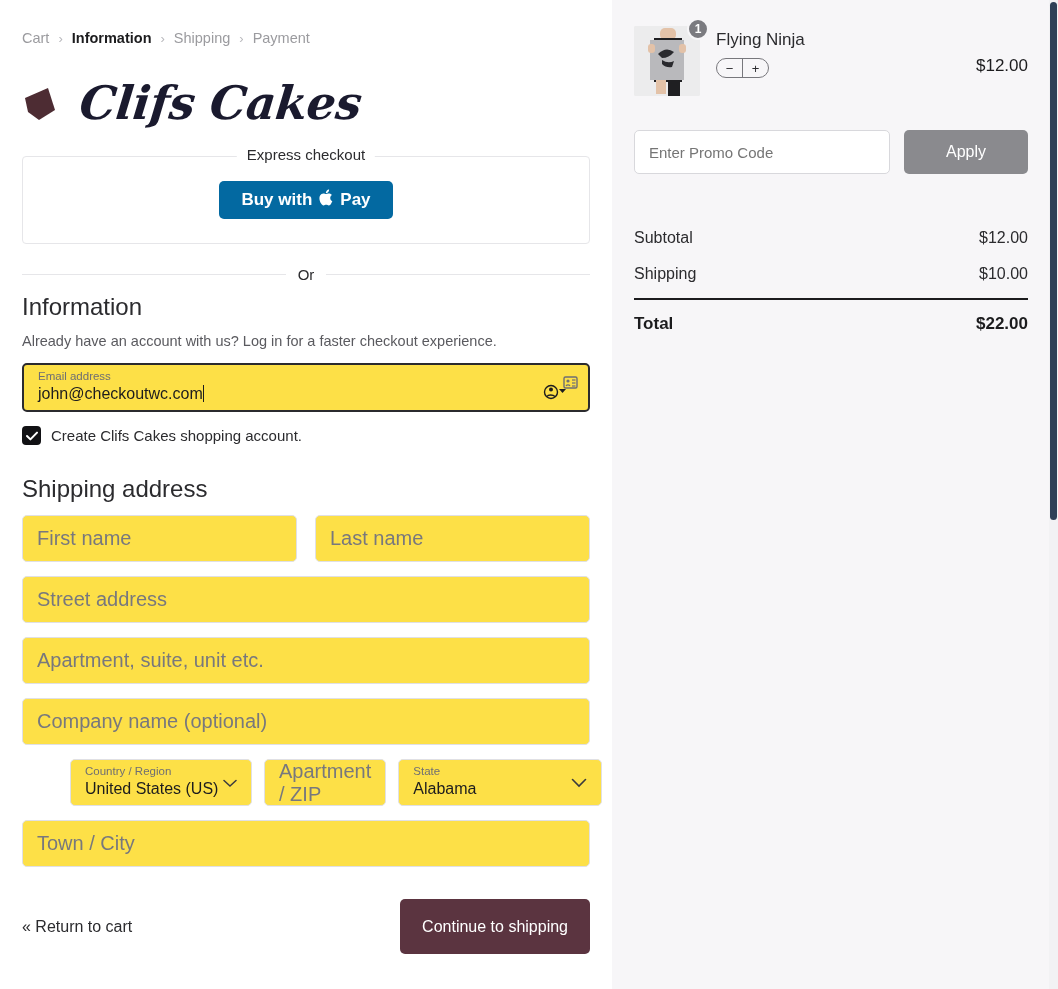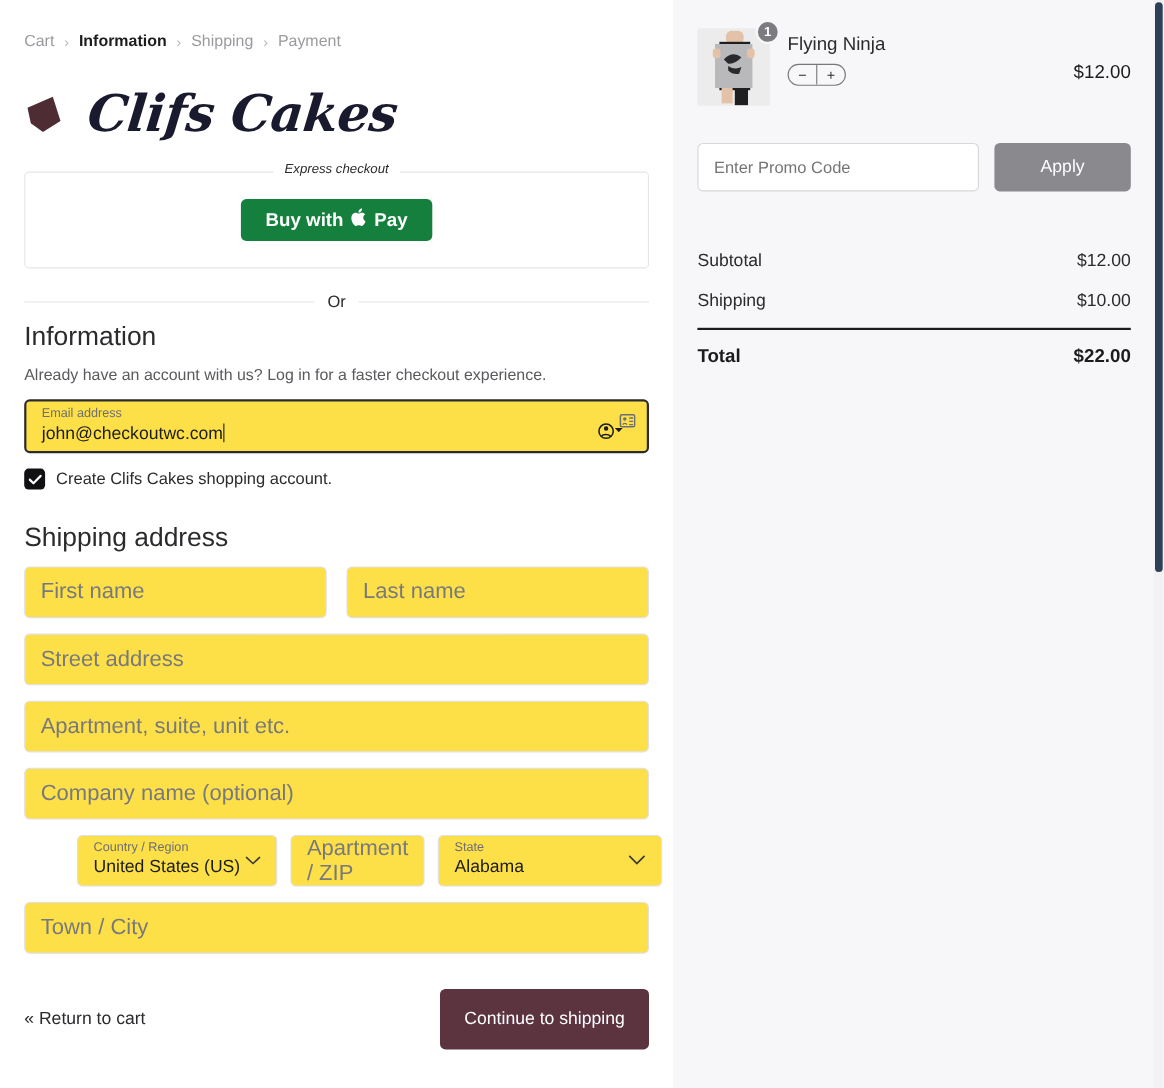--- a/index.html
+++ b/index.html
@@ -28,28 +28,28 @@
   .logo-text {
     font-family: "DejaVu Serif", serif;
     font-style: italic; font-weight: bold;
     font-size: 46px; color: #1a1a2e; letter-spacing: -0.5px;
     transform: skewX(-6deg);
   }
 
   .express-wrap { position: relative; margin-top: 8px; }
   .express-legend {
     position: absolute; top: -10px; left: 50%; transform: translateX(-50%);
-    background: #ffffff; padding: 0 10px; font-size: 12px; color: #2b2b2e; white-space: nowrap; font-style: italic;
+    background: #ffffff; padding: 0 10px; font-size: 15px; color: #2b2b2e; white-space: nowrap;
   }
   .express-box {
     border: 1px solid #e6e6e9; border-radius: 4px;
     height: 88px; display: flex; align-items: center; justify-content: center;
   }
   .applepay-btn {
-    background: #15803d; color: #ffffff; border: none; border-radius: 5px;
+    background: #0369a1; color: #ffffff; border: none; border-radius: 5px;
     height: 38px; padding: 0 22px; font-size: 17px; font-weight: bold;
     display: flex; align-items: center; gap: 7px; cursor: pointer;
   }
   .apple-glyph { font-size: 18px; line-height: 1; position: relative; top: -1px; }
 
   .or-divider { display: flex; align-items: center; gap: 12px; margin: 22px 0 10px 0; color: #2b2b2e; font-size: 15px; }
   .or-divider .line { flex: 1; height: 1px; background: #e6e6e9; }
 
   .section-title { font-size: 24px; color: #2b2b2e; font-weight: normal; margin: 6px 0 12px 0; }
   .muted-line { font-size: 14.5px; color: #5a5a5f; margin-bottom: 14px; }

